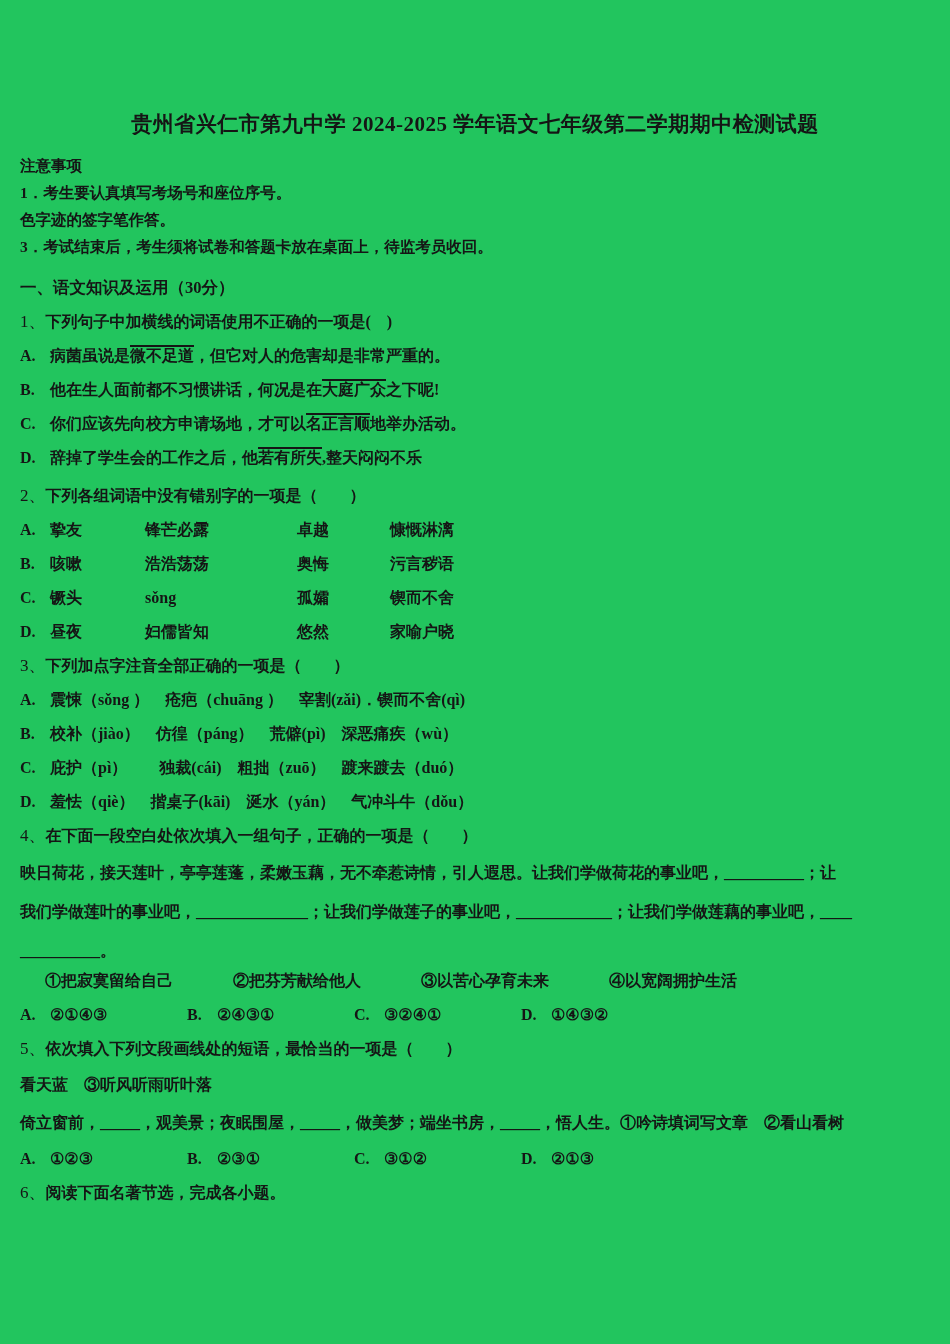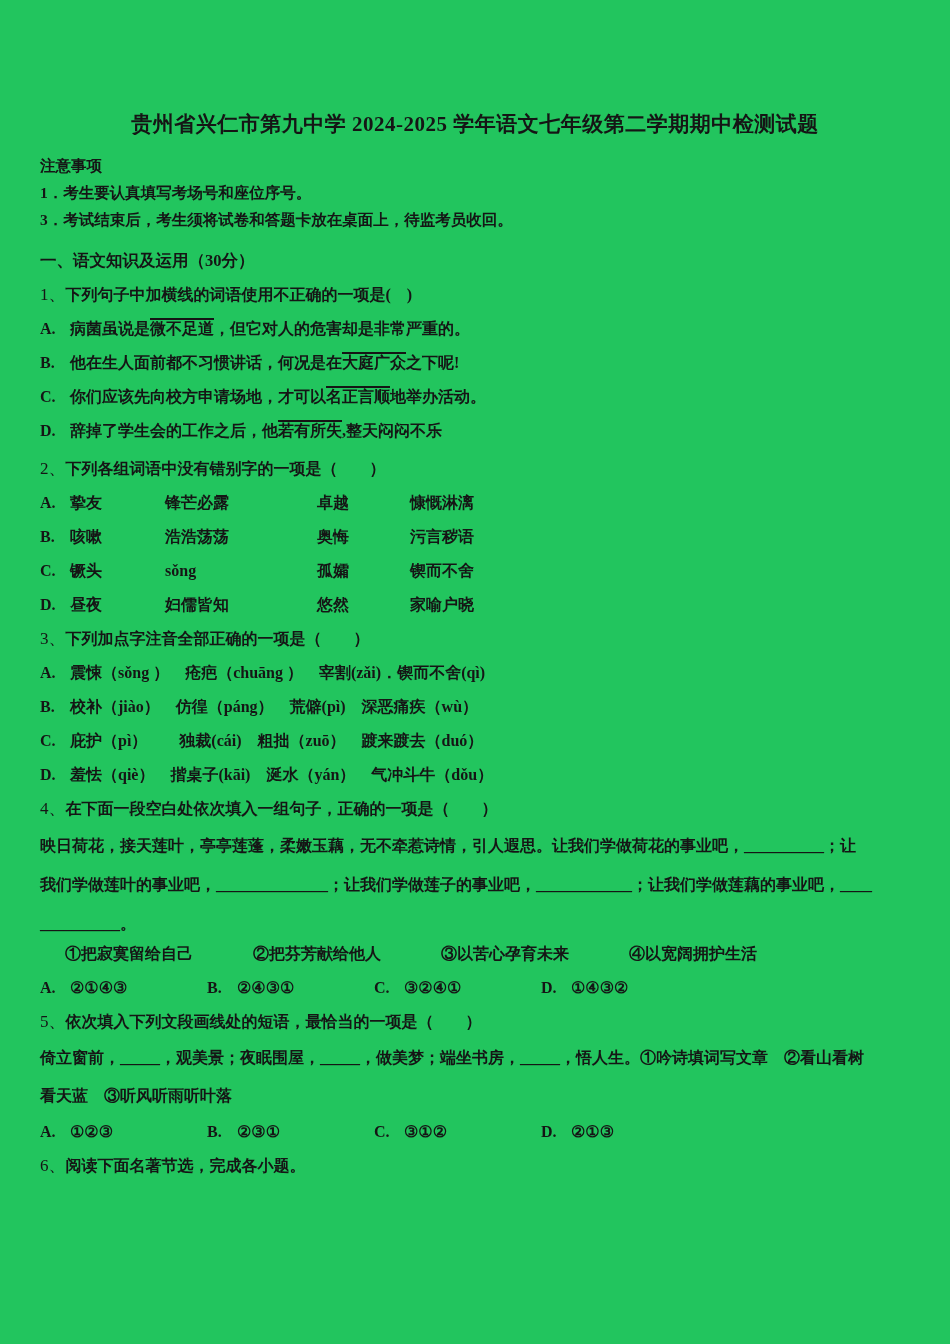--- a/index.html
+++ b/index.html
@@ -1,18 +1,18 @@
 <!DOCTYPE html>
 <html><head>
 <meta charset="utf-8">
 <style>
   html,body { margin:0; padding:0; background:#ffffff; }
   body { width:950px; height:1344px; font-family:"Liberation Serif", serif; color:#151515; }
   .page { position:relative; width:950px; height:1344px; background:#22c55e; overflow:hidden; }
-  .content { padding:0 40px; }
+  .content { padding:0 20px; }
 
   .title { padding-top:110px; text-align:center; font-size:21px; font-weight:700; letter-spacing:0.5px; }
 
   .notes { margin-top:14px; }
   .note-ln { line-height:27px; font-size:15.5px; font-weight:700; }
 
   .sec-heading { margin-top:11px; line-height:34px; font-size:16.5px; font-weight:700; }
 
   .ln { line-height:34px; font-size:16px; font-weight:700; }
   .qnum { font-weight:400; font-size:17px; }
@@ -46,20 +46,21 @@
 <body>
 
 <div class="page">
   <div class="title">贵州省兴仁市第九中学 2024-2025 学年语文七年级第二学期期中检测试题</div>
 
   <div class="content">
 
     <div class="notes">
       <div class="note-ln">注意事项</div>
       <div class="note-ln">1．考生要认真填写考场号和座位序号。</div>
+      <div class="note-ln">色字迹的签字笔作答。</div>
       <div class="note-ln">3．考试结束后，考生须将试卷和答题卡放在桌面上，待监考员收回。</div>
     </div>
 
     <div class="sec-heading">一、语文知识及运用（30分）</div>
 
     <div>
       <div class="ln">
         <span class="qnum">1、</span><span class="qtext">下列句子中加横线的词语使用不正确的一项是(　)</span>
       </div>
       <div class="ln">
@@ -124,22 +125,22 @@
       </div>
       <div class="ln">
         <span class="choice choice-w"><span class="olbl">A.</span><span>②①④③</span></span><span class="choice choice-w"><span class="olbl">B.</span><span>②④③①</span></span><span class="choice choice-w"><span class="olbl">C.</span><span>③②④①</span></span><span class="choice"><span class="olbl">D.</span><span>①④③②</span></span>
       </div>
     </div>
 
     <div>
       <div class="ln">
         <span class="qnum">5、</span><span class="qtext">依次填入下列文段画线处的短语，最恰当的一项是（　　）</span>
       </div>
+      <div class="p-ln5">看天蓝　③听风听雨听叶落</div>
       <div class="p-ln5">倚立窗前，_____，观美景；夜眠围屋，_____，做美梦；端坐书房，_____，悟人生。①吟诗填词写文章　②看山看树</div>
-      <div class="p-ln5">看天蓝　③听风听雨听叶落</div>
       <div class="ln">
         <span class="choice choice-w"><span class="olbl">A.</span><span>①②③</span></span><span class="choice choice-w"><span class="olbl">B.</span><span>②③①</span></span><span class="choice choice-w"><span class="olbl">C.</span><span>③①②</span></span><span class="choice"><span class="olbl">D.</span><span>②①③</span></span>
       </div>
     </div>
 
     <div>
       <div class="ln">
         <span class="qnum">6、</span><span class="qtext">阅读下面名著节选，完成各小题。</span>
       </div>
     </div>

